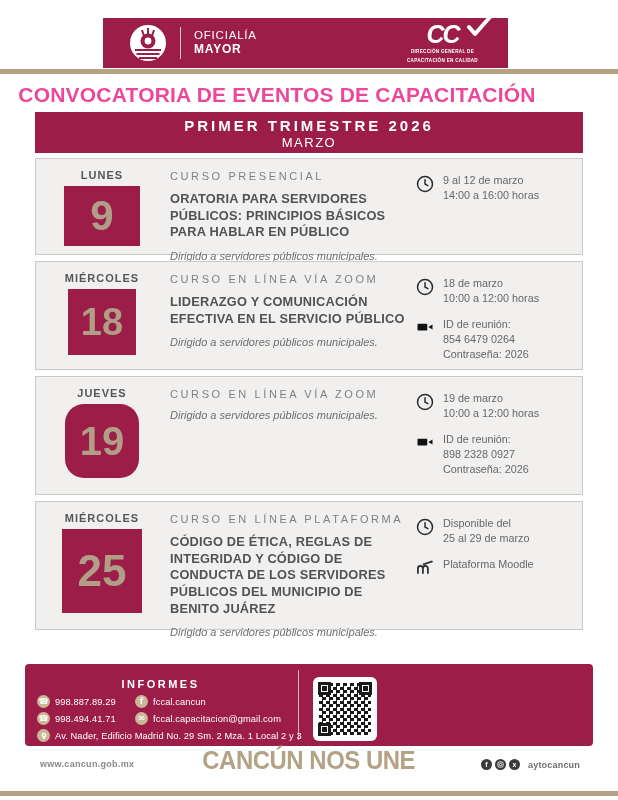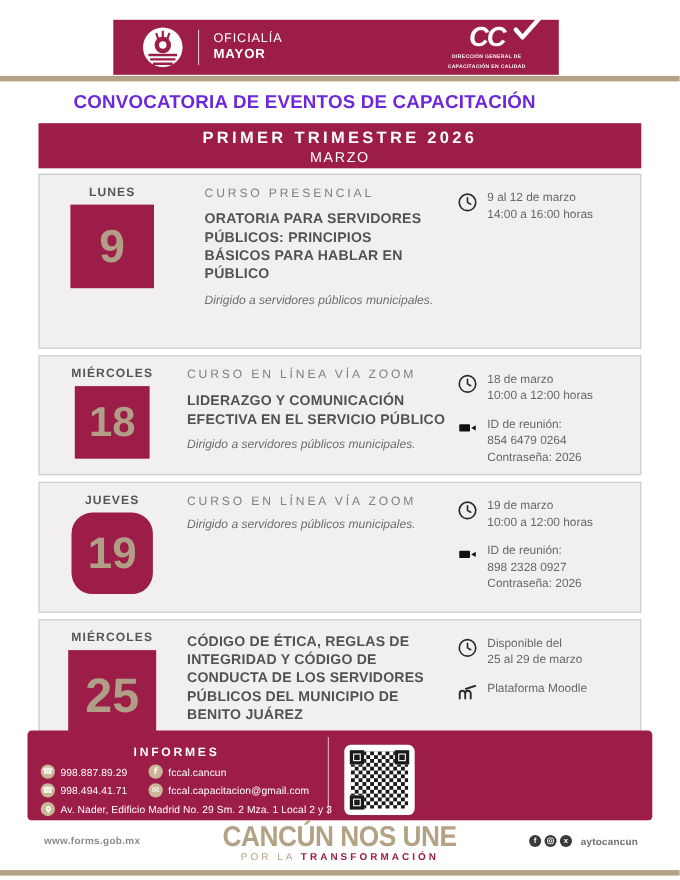--- a/index.html
+++ b/index.html
@@ -20,35 +20,35 @@
   .dept-l1{font-size:11.5px;font-weight:300;letter-spacing:.8px;}
   .dept-l2{font-size:12px;font-weight:bold;letter-spacing:.8px;}
   .hdr-spacer{flex:1;}
   .cc-block{position:relative;text-align:center;color:#fff;padding-right:4px;}
   .cc-acronym{font-size:25px;font-weight:bold;font-style:italic;letter-spacing:-2px;line-height:1;display:inline-block;}
   .cc-check{position:absolute;top:-7px;right:-10px;width:26px;height:22px;}
   .cc-caption{font-size:4.6px;font-weight:bold;letter-spacing:.3px;line-height:1.35;margin-top:2px;white-space:nowrap;}
   
   .main-title{
     position:absolute;top:83px;left:0;width:554px;text-align:center;
-    font-size:17px;font-weight:bold;color:#6d28d9;letter-spacing:.2px;
+    font-size:21px;font-weight:bold;color:#ec4899;letter-spacing:.2px;
   }
   .banner{
     position:absolute;top:112px;left:35px;width:548px;height:41px;background:#9d1d49;
     color:#fff;text-align:center;box-sizing:border-box;padding-top:5px;
   }
   .banner-quarter{font-size:15px;font-weight:bold;letter-spacing:3px;}
   .banner-month{font-size:13px;font-weight:500;letter-spacing:1.5px;margin-top:1px;}
   
   .cards{position:absolute;top:158px;left:35px;width:548px;display:flex;flex-direction:column;gap:6px;}
   .card{
     background:#f1f0ee;border:1px solid #c9c9c7;box-sizing:border-box;
     display:flex;padding:9px 10px 8px 10px;
   }
-  .card-1{height:159px;gap:16px;} .card-2{height:109px;} .card-3{height:119px;} .card-4{height:129px;}
+  .card-1{height:97px;} .card-2{height:109px;} .card-3{height:119px;} .card-4{height:129px;}
   .card-left{width:112px;flex:none;display:flex;flex-direction:column;align-items:center;}
   .day-name{font-size:11px;font-weight:bold;color:#55565a;letter-spacing:1px;margin:1px 0 5px;}
   .day-square{
     background:#9d1d49;color:#b19e86;display:flex;align-items:center;justify-content:center;
     font-weight:bold;
   }
   .card-1 .day-square{width:76px;height:76px;font-size:42px;}
   .card-2 .day-square{width:68px;height:66px;font-size:38px;}
   .card-3 .day-square{width:74px;height:74px;font-size:40px;border-radius:19px;}
   .card-4 .day-square{width:80px;height:84px;font-size:44px;}
@@ -237,20 +237,21 @@
       </div>
     </div>
   </div>
 
   <div class="card card-4">
     <div class="card-left">
       <div class="day-name">MIÉRCOLES</div>
       <div class="day-square">25</div>
     </div>
     <div class="card-mid">
+      <div class="modality">CURSO EN LÍNEA PLATAFORMA</div>
       <div class="course-title">CÓDIGO DE ÉTICA, REGLAS DE INTEGRIDAD Y CÓDIGO DE CONDUCTA DE LOS SERVIDORES PÚBLICOS DEL MUNICIPIO DE BENITO JUÁREZ</div>
       <div class="audience">Dirigido a servidores públicos municipales.</div>
     </div>
     <div class="card-right">
       <div class="info-row">
         <span class="info-icon">
           <svg viewBox="0 0 24 24" width="20" height="20">
               <circle cx="12" cy="12" r="9" fill="none" stroke="#2b2b2b" stroke-width="1.8"></circle>
               <path d="M12 7v5l3.4 2" fill="none" stroke="#2b2b2b" stroke-width="1.8" stroke-linecap="round"></path>
             </svg>
@@ -305,24 +306,23 @@
     <div class="qr">
       <div class="qr-modules"></div>
       <div class="qr-finder qr-f1"></div>
       <div class="qr-finder qr-f2"></div>
       <div class="qr-finder qr-f3"></div>
     </div>
   </div>
 </div>
 
 <div class="bottom-strip">
-  <span class="website">www.forms.gob.mx</span>
+  <span class="website">www.cancun.gob.mx</span>
   <div class="slogan">
     <div class="slogan-main">CANCÚN NOS UNE</div>
-    <div class="slogan-sub"><span>POR LA </span><b>TRANSFORMACIÓN</b></div>
   </div>
   <div class="social">
     <span class="soc-icon">f</span>
     <span class="soc-icon">
       <svg viewBox="0 0 24 24" width="7" height="7">
           <rect x="3" y="3" width="18" height="18" rx="5" fill="none" stroke="#fff" stroke-width="3"></rect>
           <circle cx="12" cy="12" r="4.2" fill="none" stroke="#fff" stroke-width="3"></circle>
         </svg>
     </span>
     <span class="soc-icon">x</span>

